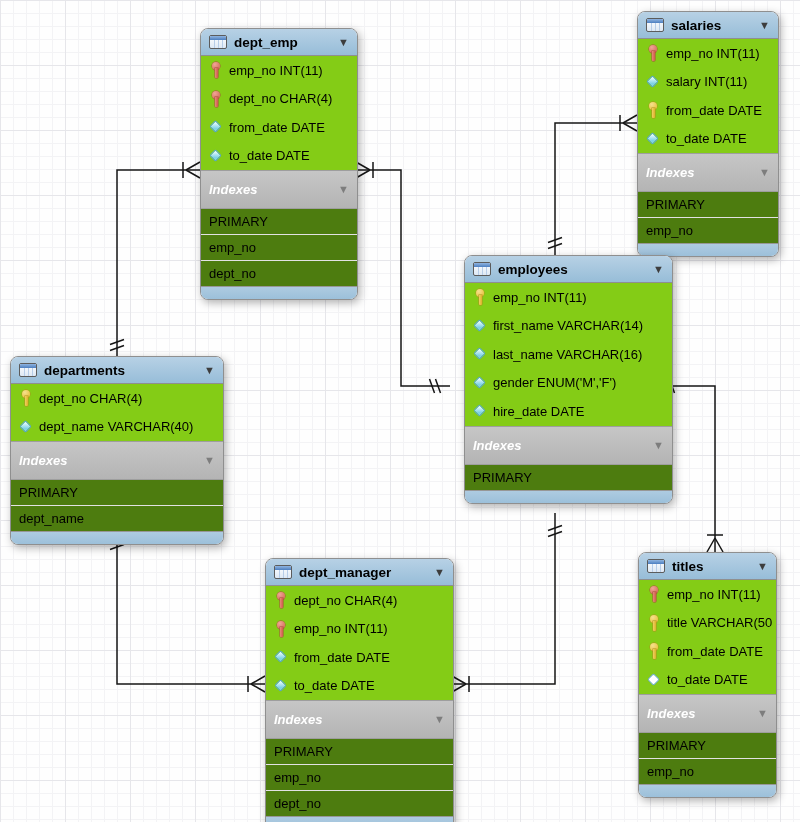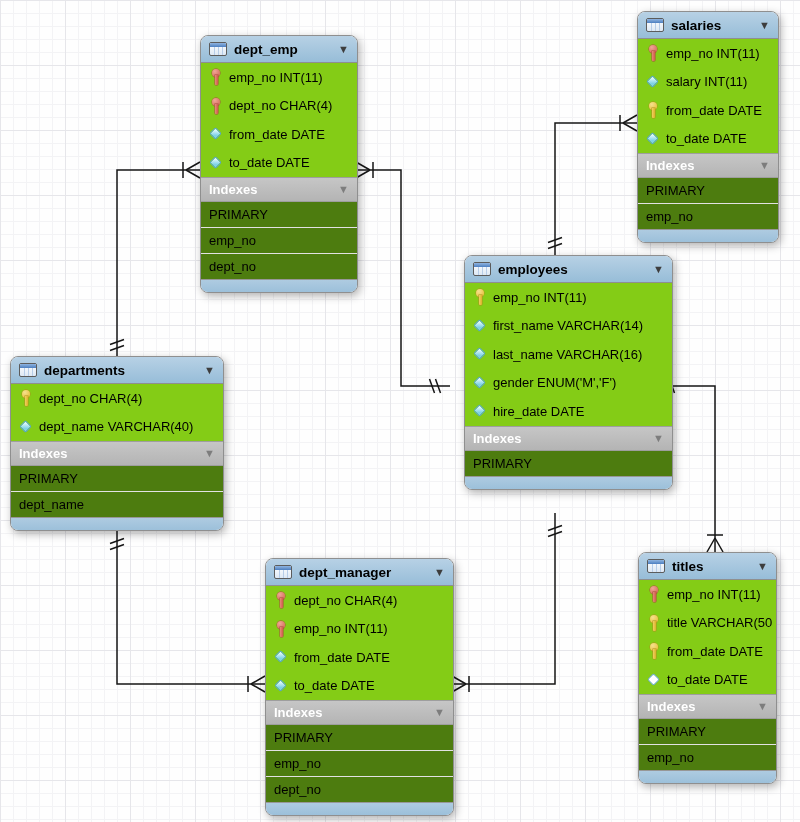--- a/index.html
+++ b/index.html
@@ -49,24 +49,24 @@
   .ic-key-r::before{background:radial-gradient(circle at 35% 30%,#f0a596,#d2604f);box-shadow:0 0 0 .5px #a84a3c;}
   .ic-key-r::after{background:linear-gradient(90deg,#e58a7a,#cf5a48);box-shadow:0 0 0 .5px #a84a3c;}
   .ic-dia::before{
     content:"";position:absolute;left:3px;top:3px;width:9px;height:9px;
     transform:rotate(45deg);border-radius:2px;
     background:linear-gradient(135deg,#e8fbff 10%,#7fd2e6 70%);
     border:1px solid #5aaac2;box-sizing:border-box;
   }
   .ic-dia-o::before{background:#fff;border-color:#74b2ca;}
   .t-band{
-    height:23px;display:flex;align-items:center;padding:0 8px;
+    height:23px;display:flex;align-items:center;padding:7px 8px;
     background:linear-gradient(#c6c6c6,#b4b4b4);
     border-top:1px solid #9e9e9e;border-bottom:1px solid #9e9e9e;
-    color:#fff;font-weight:bold;
+    color:#fff;font-weight:bold;font-style:italic;
   }
   .band-caret{margin-left:auto;color:#7d7d7d;font-size:11px;line-height:1;}
   .idx-row{height:25px;display:flex;align-items:center;padding:0 8px;background:#4d7c0f;border-top:1px solid #e2e2e2;white-space:nowrap;}
   .idx-row:first-child{border-top:none;}
   .t-footer{height:12px;background:linear-gradient(#aecbe1,#9cc0da);border-top:1px solid #979797;border-radius:0 0 7px 7px;}
 </style>
 </head>
 <body>
 
 <div id="canvas">
@@ -103,21 +103,21 @@
       <path d="M466,684 L452,676 M466,684 L452,692 M469,676 V692"></path>
     </g>
 
     <g>
       <path d="M117,524 V684 H265"></path>
       <path d="M110,543.5 L124,538.5 M110,549.5 L124,544.5"></path>
       <path d="M251,684 L265,676 M251,684 L265,692 M248,676 V692"></path>
     </g>
   </svg>
 
-  <div class="table-node" style="left:200px;top:35px;width:156px;">
+  <div class="table-node" style="left:200px;top:28px;width:156px;">
     <div class="t-header">
       <span class="t-icon"></span>
       <span>dept_emp</span>
       <span class="t-caret">▼</span>
     </div>
     <div class="t-cols">
         <div class="col-row">
           <span class="ic ic-key ic-key-r"></span>
           <span class="col-text">emp_no INT(11)</span>
         </div>

